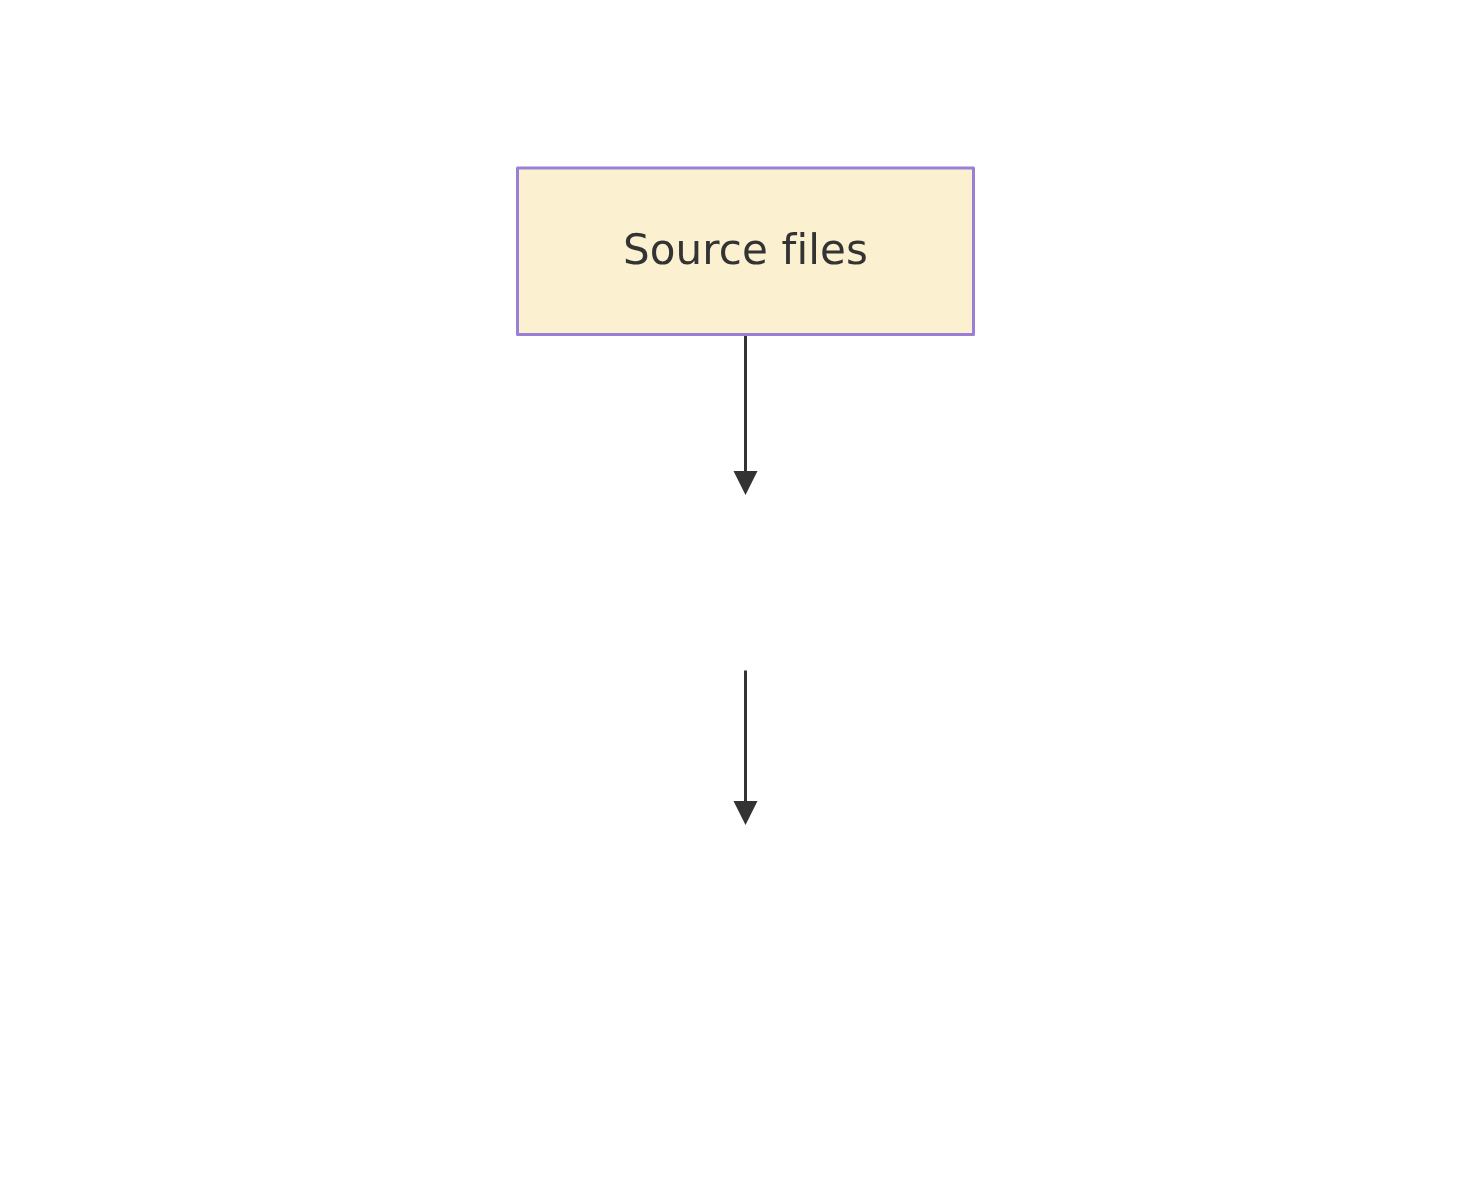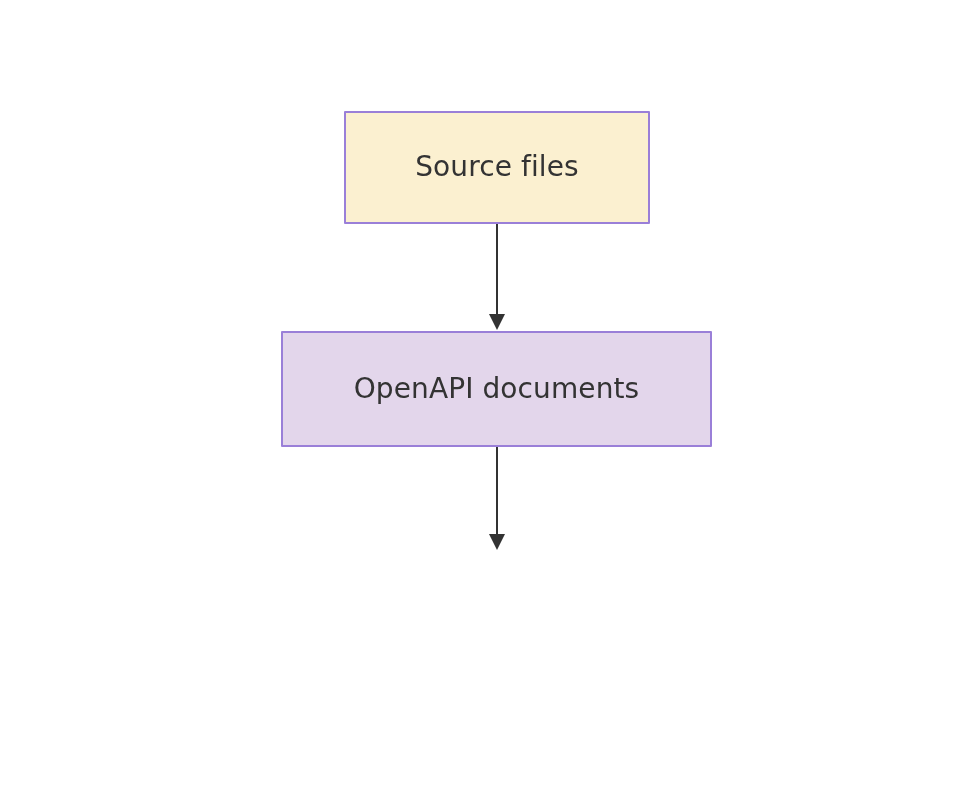--- a/index.html
+++ b/index.html
@@ -91,18 +91,15 @@
     <g>
       <line class="edge-line" x1="497" y1="447" x2="497" y2="537"></line>
       <polygon class="edge-arrowhead" points="489,534 505,534 497,550"></polygon>
     </g>
   </svg>
 
   <div class="flow-node" id="node-source-files">
     <span class="node-label">Source files</span>
   </div>
 
-  <div class="flow-node" id="node-openapi-documents">
-    <span class="node-label">OpenAPI documents</span>
-  </div>
 
 
 </div>
 
 </body></html>

